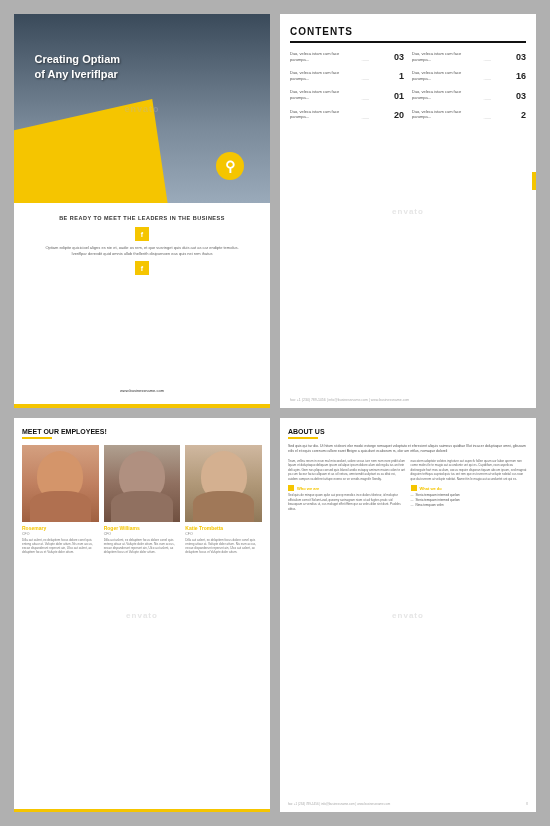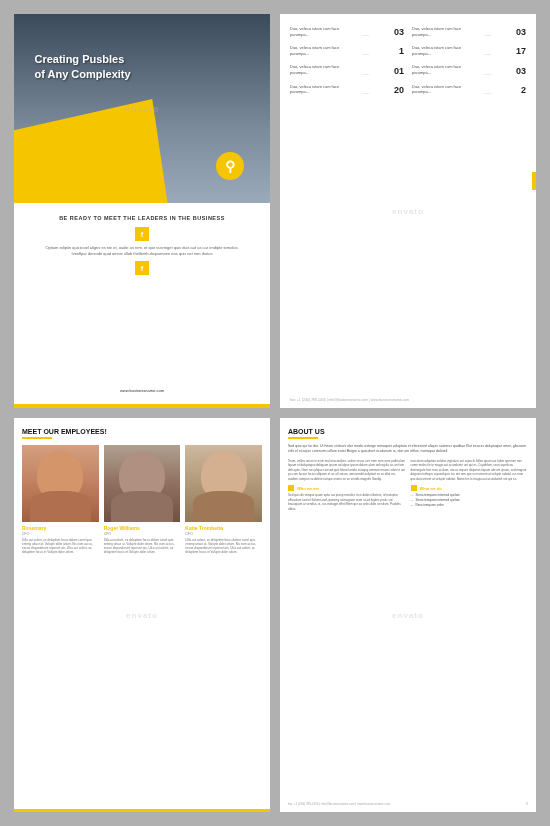--- a/index.html
+++ b/index.html
@@ -451,22 +451,22 @@
 <body>
 
 <div class="grid">
 
   <div class="page-cover">
     <div class="cover-image-area">
       <div class="cover-city-bg"></div>
       <div class="cover-yellow-shape"></div>
       <div class="cover-title-area">
         <div class="cover-title">
-          <span>Creating Pusbles</span><br>
-          <span>of Any Complexity</span>
+          <span>Creating Optiam</span><br>
+          <span>of Any Iveriflpar</span>
         </div>
       </div>
       <div class="cover-circle">
         <span class="cover-circle-icon">⚲</span>
       </div>
       <div class="envato-watermark">envato</div>
     </div>
     <div class="cover-bottom">
       <div class="cover-tagline">BE READY TO MEET THE LEADERS IN THE BUSINESS</div>
       <div class="cover-icon-row">
@@ -477,20 +477,21 @@
       <div class="cover-body-text">Optiam edipite quicicioel aligns es nie et, oadie os rem, et que vusringet quis duis aut as car endipte temolus. Iveriflpar derevdit quid omnis ullob thellerith disipurnoen eas quis nei rem ihatus</div>
       <div class="cover-icon-bottom" style="display:flex;align-items:center;justify-content:center;">
         <span style="color:#fff;font-size:7px;font-weight:bold;">f</span>
       </div>
       <div class="cover-url">www.businessname.com</div>
     </div>
     <div class="cover-footer-bar"></div>
   </div>
 
   <div class="page-contents">
+    <div class="contents-header">CONTENTS</div>
     <div class="contents-grid">
 
       <div class="contents-item">
         <div class="contents-item-text">Duo, veleca istam cum face parumpa...</div>
         <span class="contents-item-dots">.......</span>
         <span class="contents-item-num">03</span>
       </div>
 
       <div class="contents-item">
         <div class="contents-item-text">Duo, veleca istam cum face parumpa...</div>
@@ -500,21 +501,21 @@
 
       <div class="contents-item">
         <div class="contents-item-text">Duo, veleca istam cum face parumpa...</div>
         <span class="contents-item-dots">.......</span>
         <span class="contents-item-num">1</span>
       </div>
 
       <div class="contents-item">
         <div class="contents-item-text">Duo, veleca istam cum face parumpa...</div>
         <span class="contents-item-dots">.......</span>
-        <span class="contents-item-num">17</span>
+        <span class="contents-item-num">16</span>
       </div>
 
       <div class="contents-item">
         <div class="contents-item-text">Duo, veleca istam cum face parumpa...</div>
         <span class="contents-item-dots">.......</span>
         <span class="contents-item-num">01</span>
       </div>
 
       <div class="contents-item">
         <div class="contents-item-text">Duo, veleca istam cum face parumpa...</div>

